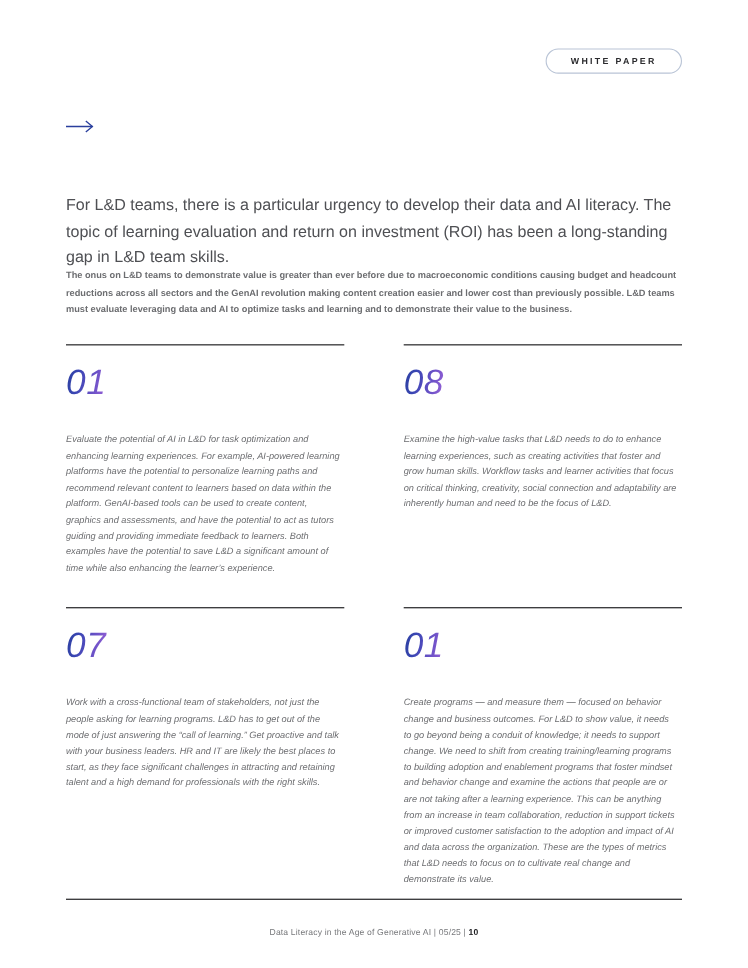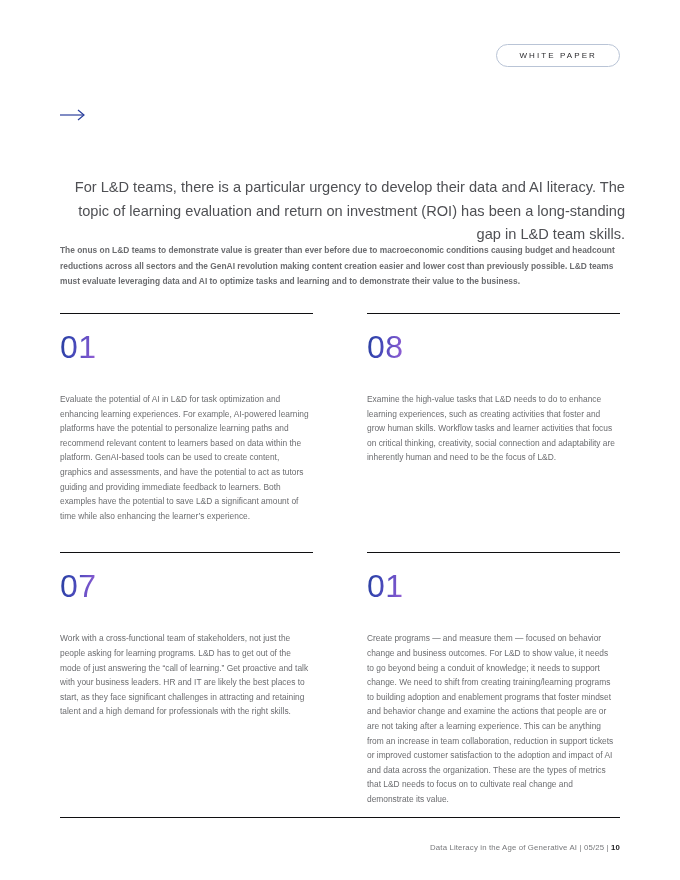--- a/index.html
+++ b/index.html
@@ -33,21 +33,21 @@
     padding-right: 60px;
     display: flex;
     justify-content: flex-end;
   }
 
   .white-paper-badge {
     border: 1px solid #b9c4d6;
     border-radius: 999px;
     padding: 7px 22px 6px 22px;
     font-size: 8px;
-    font-weight: 400;
+    font-weight: 700;
     letter-spacing: 2.1px;
     color: #2b2b2e;
     line-height: 1;
     background: #ffffff;
     white-space: nowrap;
   }
 
   
   .arrow-wrap {
     position: absolute;
@@ -74,21 +74,20 @@
   
   .lead {
     position: absolute;
     top: 176px;
     left: 60px;
     width: 565px;
     font-size: 14.6px;
     line-height: 23.5px;
     color: #4f5054;
     font-weight: 400;
-    text-align: right;
   }
 
   
   .intro {
     position: absolute;
     top: 243px;
     left: 60px;
     width: 563px;
     font-size: 8.4px;
     line-height: 15.6px;
@@ -99,20 +98,21 @@
   
   .grid {
     position: absolute;
     top: 313px;
     left: 60px;
     width: 560px;
     display: grid;
     grid-template-columns: 253px 253px;
     column-gap: 54px;
     row-gap: 0;
+    font-style: italic;
   }
 
   .cell { position: relative; }
 
   .cell-rule {
     border-top: 1.6px solid #101012;
     width: 100%;
     height: 0;
   }
 
@@ -149,21 +149,21 @@
     left: 60px;
     width: 560px;
     border-top: 1.2px solid #101012;
   }
 
   .footer-text {
     position: absolute;
     top: 843px;
     left: 60px;
     width: 560px;
-    text-align: right;
+    text-align: center;
     font-size: 7.8px;
     color: #77787b;
     letter-spacing: 0.15px;
   }
   .footer-text .pg {
     color: #1c1c1f;
     font-weight: 700;
   }
 </style>
 </head>

